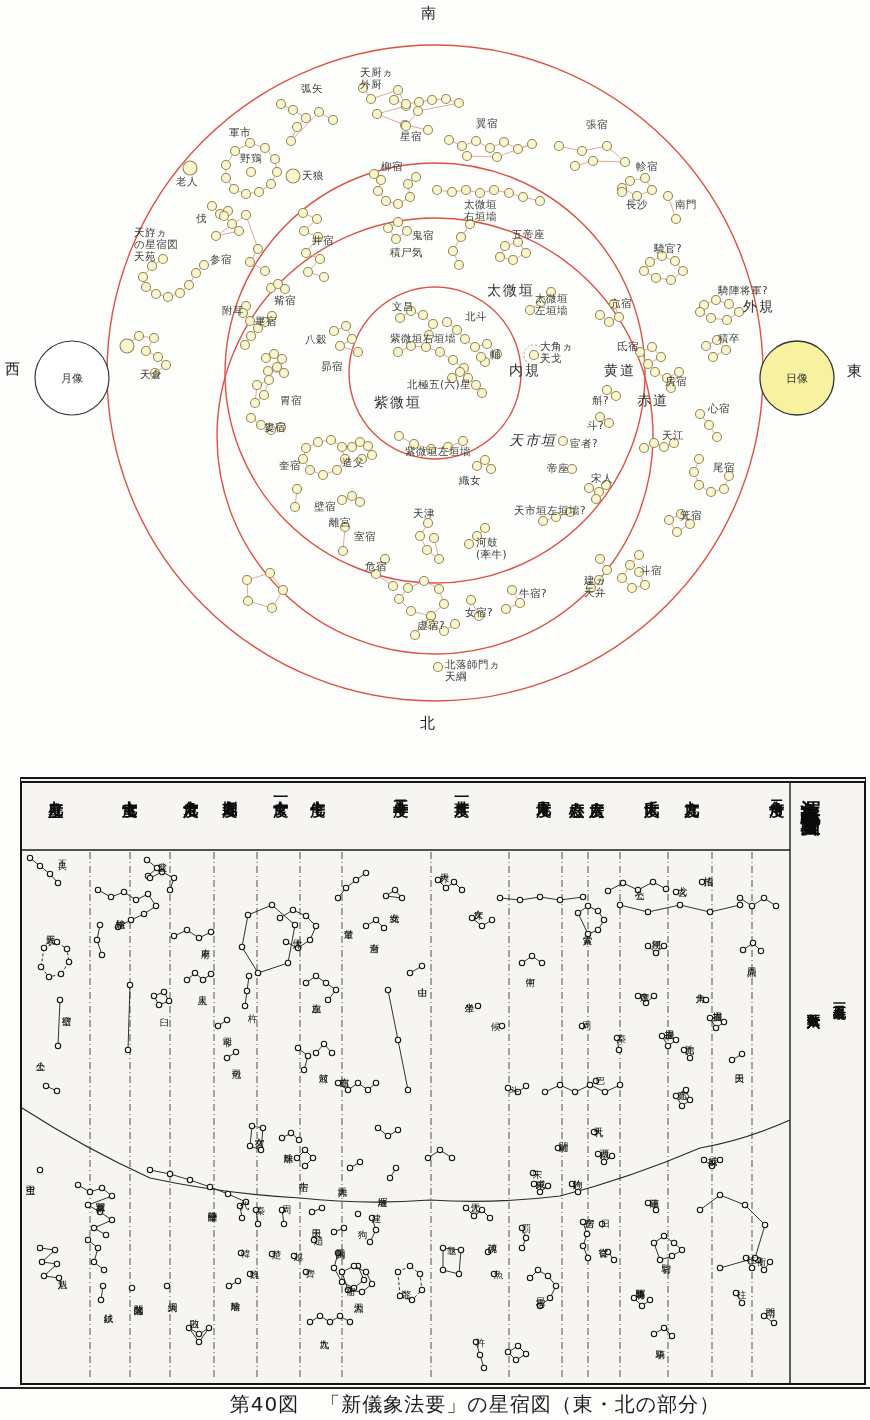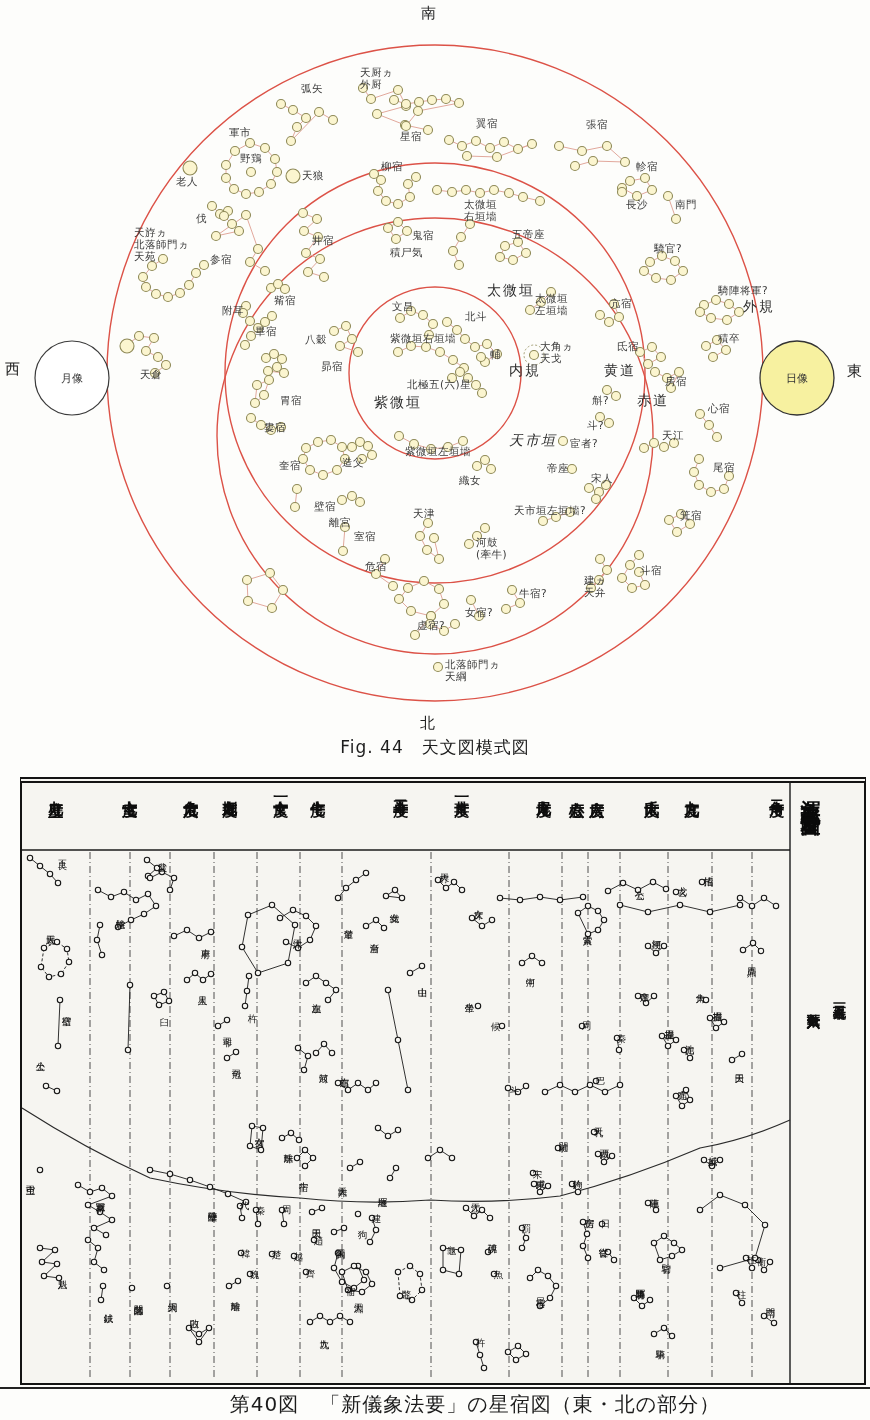--- a/index.html
+++ b/index.html
@@ -37,21 +37,20 @@
 
 <div id="stage">
   <div class="dir" style="left:421px;top:4px">南</div>
   <div class="dir" style="left:420px;top:714px">北</div>
   <div class="dir" style="left:5px;top:360px">西</div>
   <div class="dir" style="left:847px;top:362px">東</div>
 
   <div class="disclbl" style="left:42px;top:371px">月像</div>
   <div class="disclbl" style="left:767px;top:371px">日像</div>
 
-  <div id="cap44">Fig. 44　天文図模式図</div>
 
   <div id="chartbox"></div>
 
   <svg id="overlay" width="870" height="1420">
       <circle cx="435" cy="373" r="328" fill="none" stroke="#dc5247" stroke-width="1.4"></circle>
       <circle cx="435" cy="373" r="210" fill="none" stroke="#dc5247" stroke-width="1.4"></circle>
       <circle cx="435" cy="373" r="86" fill="none" stroke="#dc5247" stroke-width="1.4"></circle>
       <circle cx="435" cy="436" r="218" fill="none" stroke="#dc5247" stroke-width="1.4"></circle>
       <circle cx="72" cy="378" r="37" fill="#ffffff" stroke="#3b3b3b" stroke-width="1.2"></circle>
       <circle cx="797" cy="378" r="37" fill="#f7f1a0" stroke="#333" stroke-width="1.3"></circle>
@@ -1294,28 +1293,28 @@
     <div class="lbl44" style="left: 400px; top: 130px; white-space: pre-line;">星宿</div>
     <div class="lbl44" style="left: 476px; top: 117px; white-space: pre-line;">翼宿</div>
     <div class="lbl44" style="left: 381px; top: 160px; white-space: pre-line;">柳宿</div>
     <div class="lbl44" style="left: 586px; top: 118px; white-space: pre-line;">張宿</div>
     <div class="lbl44" style="left: 636px; top: 160px; white-space: pre-line;">軫宿</div>
     <div class="lbl44" style="left: 626px; top: 198px; white-space: pre-line;">長沙</div>
     <div class="lbl44" style="left: 675px; top: 198px; white-space: pre-line;">南門</div>
     <div class="lbl44" style="left: 196px; top: 212px; white-space: pre-line;">伐</div>
     <div class="lbl44" style="left: 210px; top: 253px; white-space: pre-line;">参宿</div>
     <div class="lbl44" style="left: 134px; top: 226px; white-space: pre-line;">天斿ヵ
-北落師門ヵ
+の星宿図
 天苑</div>
     <div class="lbl44" style="left: 312px; top: 234px; white-space: pre-line;">井宿</div>
     <div class="lbl44" style="left: 412px; top: 229px; white-space: pre-line;">鬼宿</div>
     <div class="lbl44" style="left: 390px; top: 246px; white-space: pre-line;">積尸気</div>
     <div class="lbl44" style="left: 274px; top: 294px; white-space: pre-line;">觜宿</div>
     <div class="lbl44" style="left: 222px; top: 304px; white-space: pre-line;">附耳</div>
-    <div class="lbl44" style="left: 255px; top: 325px; white-space: pre-line;">畢宿</div>
+    <div class="lbl44" style="left: 255px; top: 315px; white-space: pre-line;">畢宿</div>
     <div class="lbl44" style="left: 305px; top: 333px; white-space: pre-line;">八穀</div>
     <div class="lbl44" style="left: 294px; top: 360px; white-space: pre-line; margin-left: 27px;">昴宿</div>
     <div class="lbl44" style="left: 280px; top: 394px; white-space: pre-line;">胃宿</div>
     <div class="lbl44" style="left: 264px; top: 421px; white-space: pre-line;">婁宿</div>
     <div class="lbl44" style="left: 279px; top: 459px; white-space: pre-line;">奎宿</div>
     <div class="lbl44" style="left: 342px; top: 456px; white-space: pre-line;">造父</div>
     <div class="lbl44" style="left: 314px; top: 500px; white-space: pre-line;">壁宿</div>
     <div class="lbl44" style="left: 329px; top: 516px; white-space: pre-line;">離宮</div>
     <div class="lbl44" style="left: 354px; top: 530px; white-space: pre-line;">室宿</div>
     <div class="lbl44" style="left: 365px; top: 560px; white-space: pre-line;">危宿</div>

